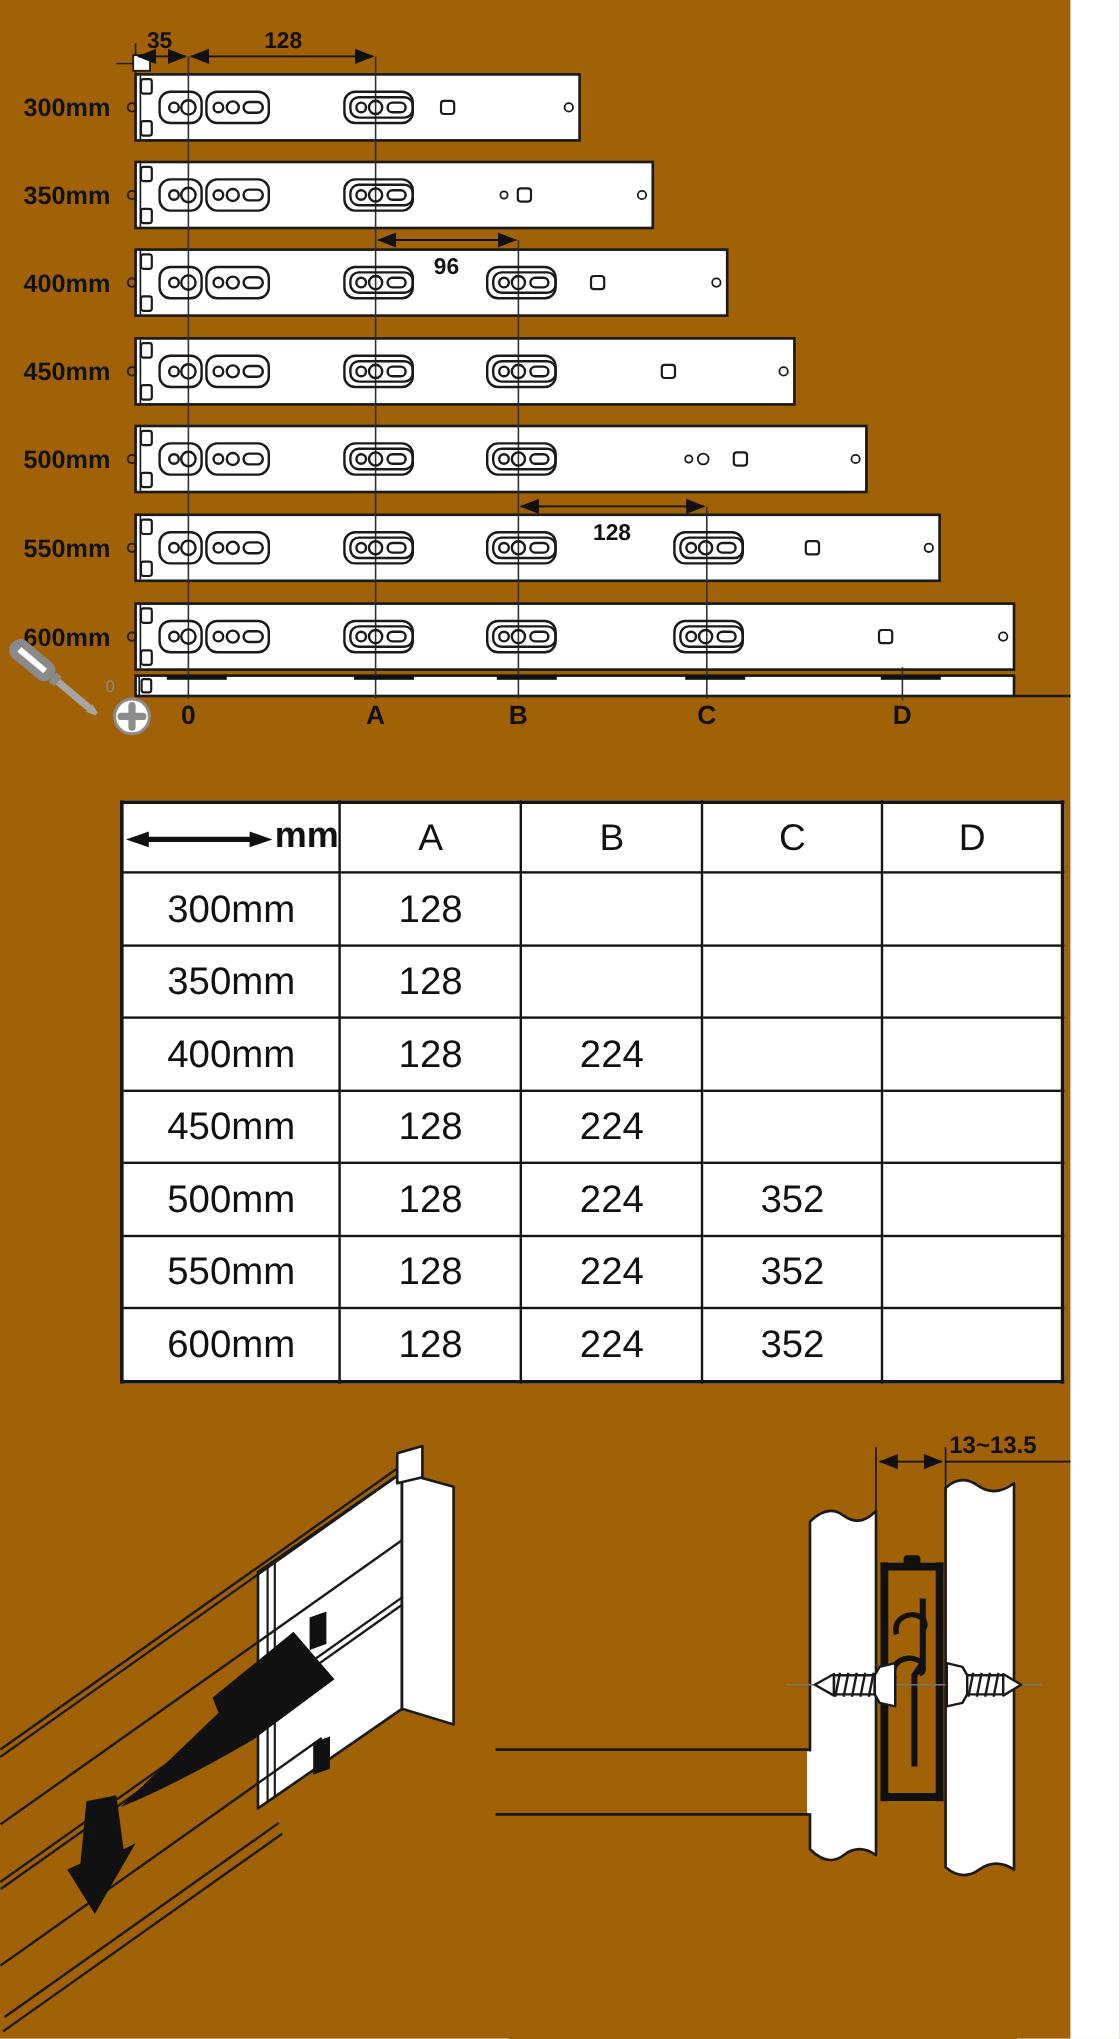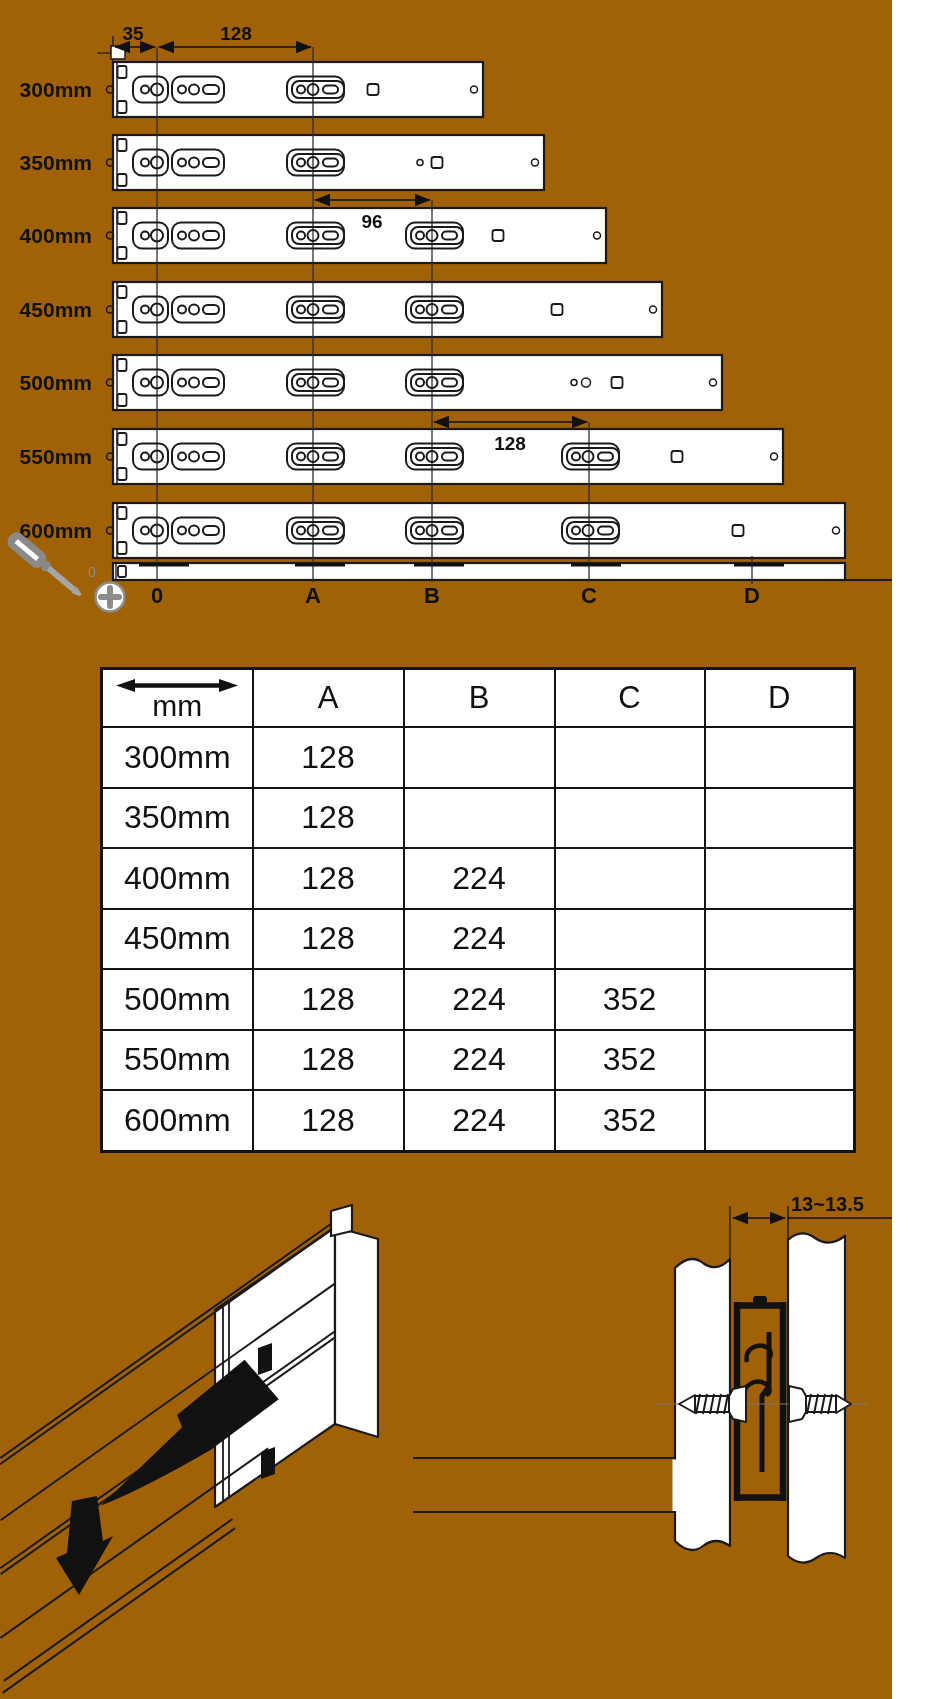--- a/index.html
+++ b/index.html
@@ -15,21 +15,21 @@
   .graytxt{font-size:14px;fill:#8c8c8c;}
   .gaptxt{font-size:20px;font-weight:700;}
   
   table.spec{position:absolute;left:100px;top:667px;border-collapse:collapse;
              table-layout:fixed;background:#fff;border:3px solid #141414;}
   table.spec th,table.spec td{border:2px solid #141414;text-align:center;vertical-align:middle;
              font-weight:400;padding:0;}
   table.spec th{height:56px;font-size:31px;}
   table.spec td{height:58.5px;font-size:32px;}
   td.len-cell{font-size:30px;}
-  .mm-head{display:flex;flex-direction:column;align-items:center;justify-content:flex-start;line-height:1;}
+  .mm-head{display:flex;flex-direction:row;align-items:center;justify-content:flex-start;line-height:1;font-weight:bold;}
   .mm-head svg{position:static;display:block;margin-top:2px;}
   .mm-head span{font-size:30px;margin-top:-2px;}
 </style>
 </head>
 <body>
 
 <div class="page">
 
 <svg id="top-svg" width="933" height="625" viewBox="0 0 933 625">
   <defs>

